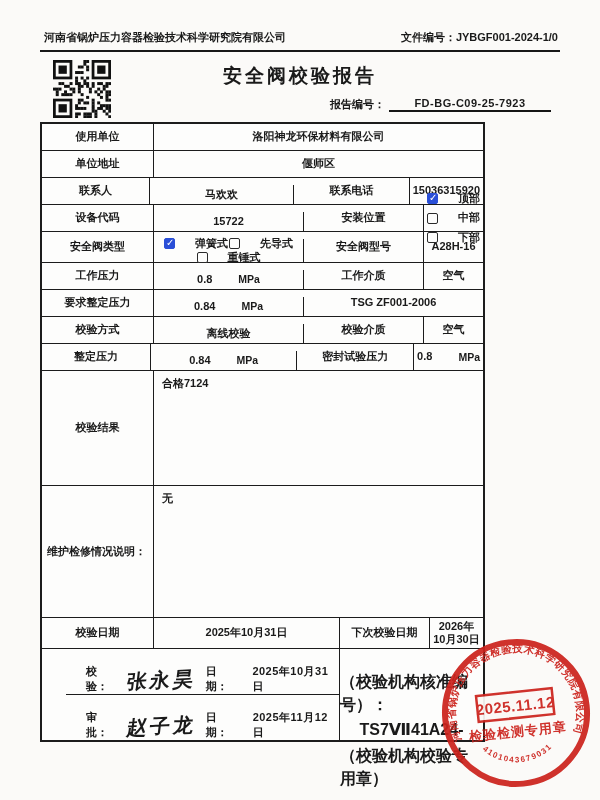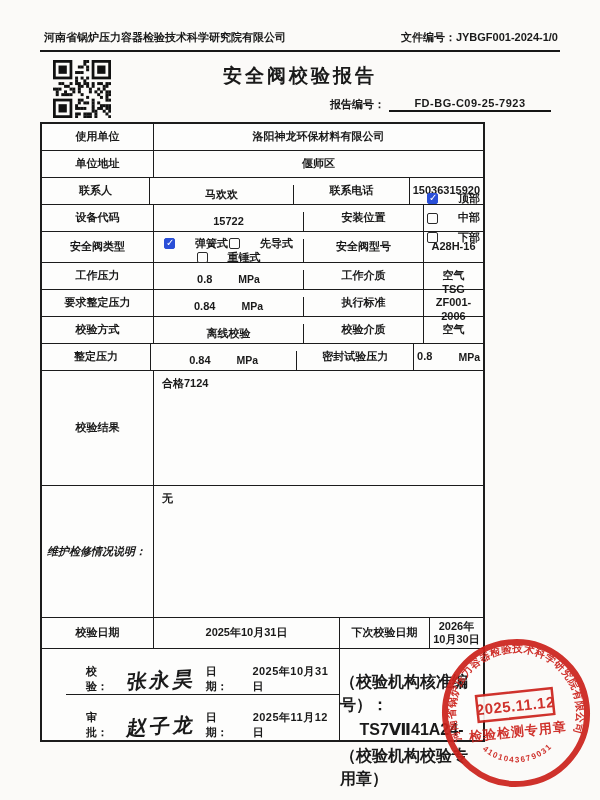--- a/index.html
+++ b/index.html
@@ -27,21 +27,21 @@
   .tbl { position:absolute; left:40px; top:122px; width:445px;
          border:2px solid #1c1c1c; background:#fdfdfc; font-size:11px; }
   .row { display:flex; border-bottom:1.5px solid #1c1c1c; }
   .row:last-child { border-bottom:none; }
   .cell { border-right:1.5px solid #1c1c1c; display:flex; align-items:center;
           justify-content:center; text-align:center; line-height:1.2; padding:1px 3px; }
   .cell:last-child { border-right:none; }
   .c1{width:112px;} .c2{width:150px;margin-top:7px;} .c3{width:120px;} .c4{flex:1;}
   .h27{height:27px;} .h30{height:31px;} .h115{height:115px;} .h132{height:132px;}
   .top-left { justify-content:flex-start; align-items:flex-start; padding:6px 8px; text-align:left; }
-  .left-pad { justify-content:flex-start; text-align:right; padding-left:5px;font-style:italic; }
+  .left-pad { justify-content:flex-start; text-align:right; padding-left:5px; }
   .val-unit { gap:26px; }
   .val-unit .unit { font-size:10.5px; }
   
   .opts { display:flex; align-items:center; gap:6px; flex-wrap:wrap; justify-content:center; }
   .opts.tight { gap:1px; }
   .opt { display:inline-flex; align-items:center; gap:20px; }
   .cb { width:11px; height:11px; border:1.6px solid #2a2a2a; border-radius:2px;
         display:inline-block; position:relative; flex:none; background:#fdfdfc; }
   .cb.checked { background:var(--cb-blue,#2a4fd7); border-color:var(--cb-blue,#2a4fd7); }
   .cb.checked::after { content:"✓"; position:absolute; left:1px; top:-2px;
@@ -274,21 +274,20 @@
       <div class="cell c3">工作介质</div>
       <div class="cell c4">空气</div>
     </div>
 
     <div class="row h27">
       <div class="cell c1">要求整定压力</div>
       <div class="cell c2 val-unit">
         <span>0.84</span>
         <span class="unit">MPa</span>
       </div>
-      <div class="cell c3">执行标准</div>
       <div class="cell c4">TSG ZF001-2006</div>
     </div>
 
     <div class="row h27">
       <div class="cell c1">校验方式</div>
       <div class="cell c2">离线校验</div>
       <div class="cell c3">校验介质</div>
       <div class="cell c4">空气</div>
     </div>
 

